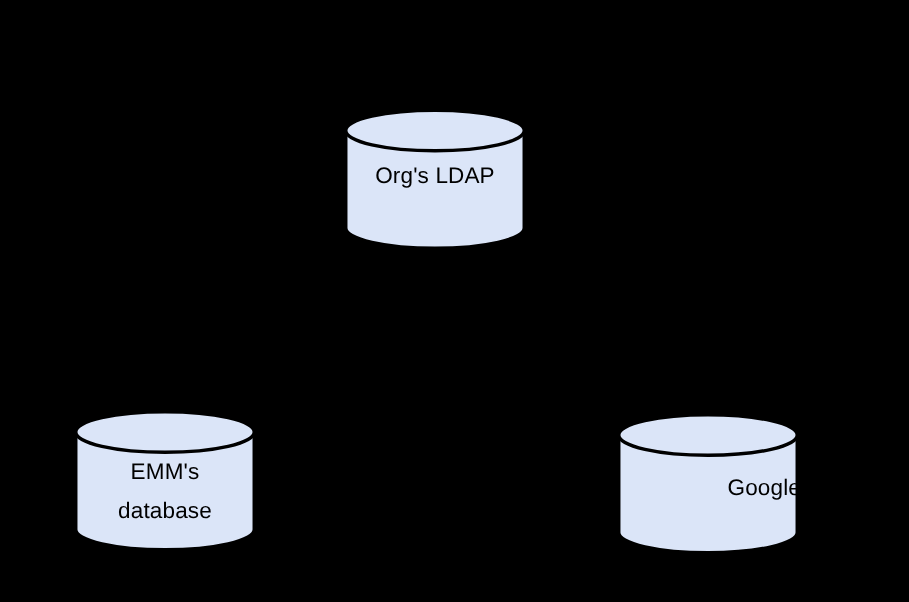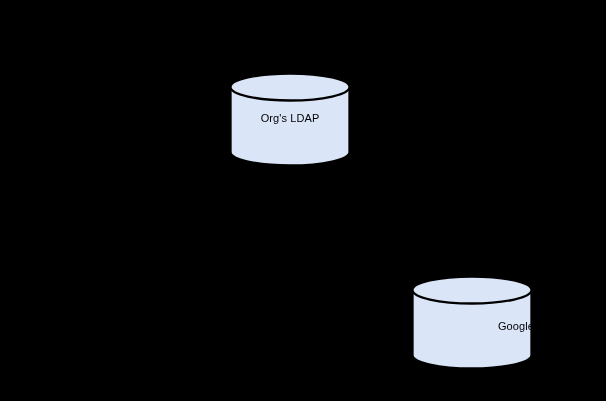--- a/index.html
+++ b/index.html
@@ -31,21 +31,21 @@
   }
   .cyl-body, .cyl-top {
     stroke: #000000;
     stroke-width: 2.3;
   }
   .node-label {
     position: absolute;
     left: 0;
     right: 0;
     text-align: center;
-    font-size: 11px;
+    font-size: 15px;
     line-height: 26px;
     color: #000000;
     letter-spacing: 0.1px;
   }
   .node-ldap   { left: 228px; top: 71px;  }
   .node-ldap   .node-label { top: 34px; }
   .node-emm    { left: 48px;  top: 272px; }
   .node-emm    .node-label { top: 30px; }
   .node-google { left: 410px; top: 274px; }
   .node-google .node-label { top: 39px; text-align: right; }
@@ -58,20 +58,30 @@
   <div class="node node-ldap">
     <svg viewBox="0 0 124 97" aria-hidden="true">
       <path class="cyl-body" d="M2.5,16 V81 a59.5,13.5 0 0 0 119,0 V16" fill="#dbe5f8"></path>
       <ellipse class="cyl-top" cx="62" cy="16" rx="59.5" ry="13.5" fill="#dbe5f8"></ellipse>
     </svg>
     <div class="node-label">
       <div>Org's LDAP</div>
     </div>
   </div>
 
+  <div class="node node-emm">
+    <svg viewBox="0 0 124 97" aria-hidden="true">
+      <path class="cyl-body" d="M2.5,16 V81 a59.5,13.5 0 0 0 119,0 V16" fill="#dbe5f8"></path>
+      <ellipse class="cyl-top" cx="62" cy="16" rx="59.5" ry="13.5" fill="#dbe5f8"></ellipse>
+    </svg>
+    <div class="node-label">
+      <div>EMM's</div>
+      <div>database</div>
+    </div>
+  </div>
 
   <div class="node node-google">
     <svg viewBox="0 0 124 97" aria-hidden="true">
       <path class="cyl-body" d="M2.5,16 V81 a59.5,13.5 0 0 0 119,0 V16" fill="#dbe5f8"></path>
       <ellipse class="cyl-top" cx="62" cy="16" rx="59.5" ry="13.5" fill="#dbe5f8"></ellipse>
     </svg>
     <div class="node-label">
       <div>Google</div>
     </div>
   </div>

